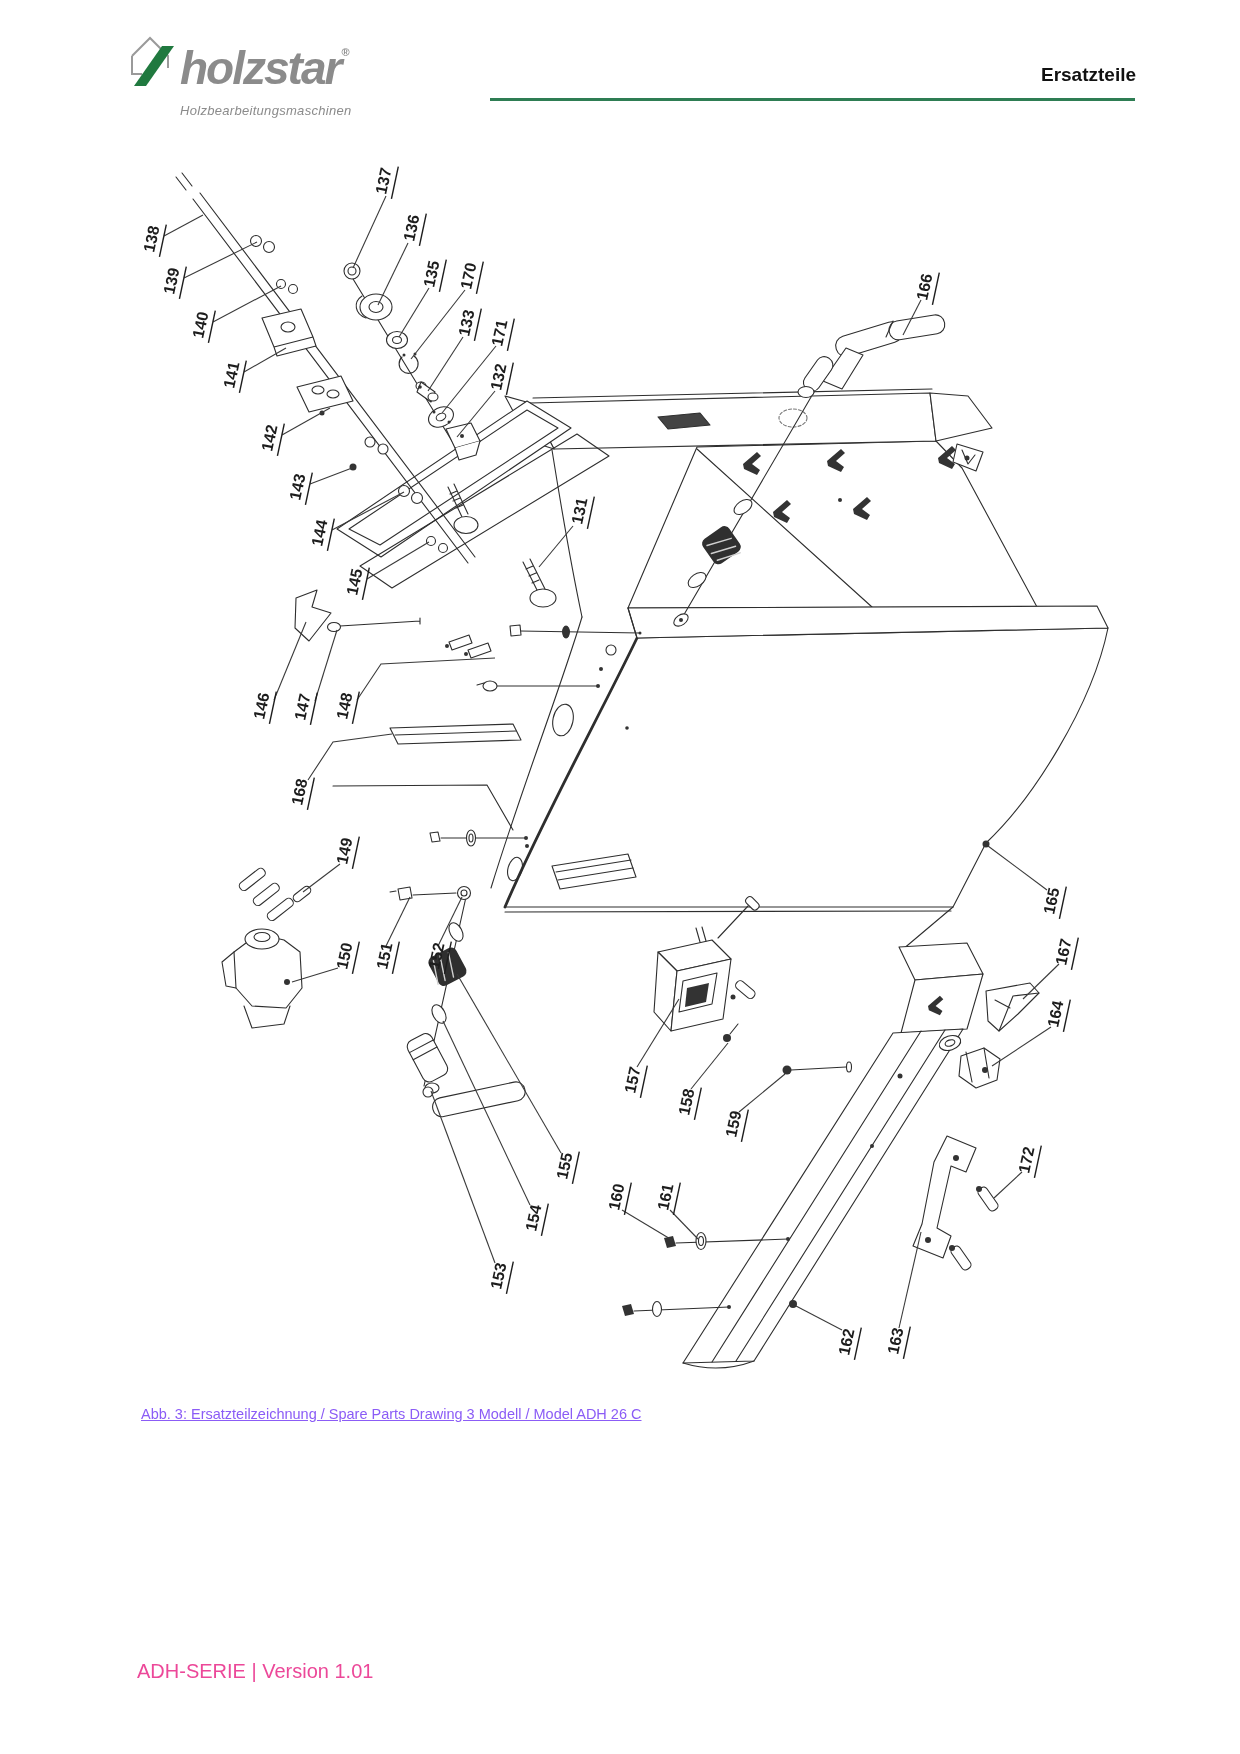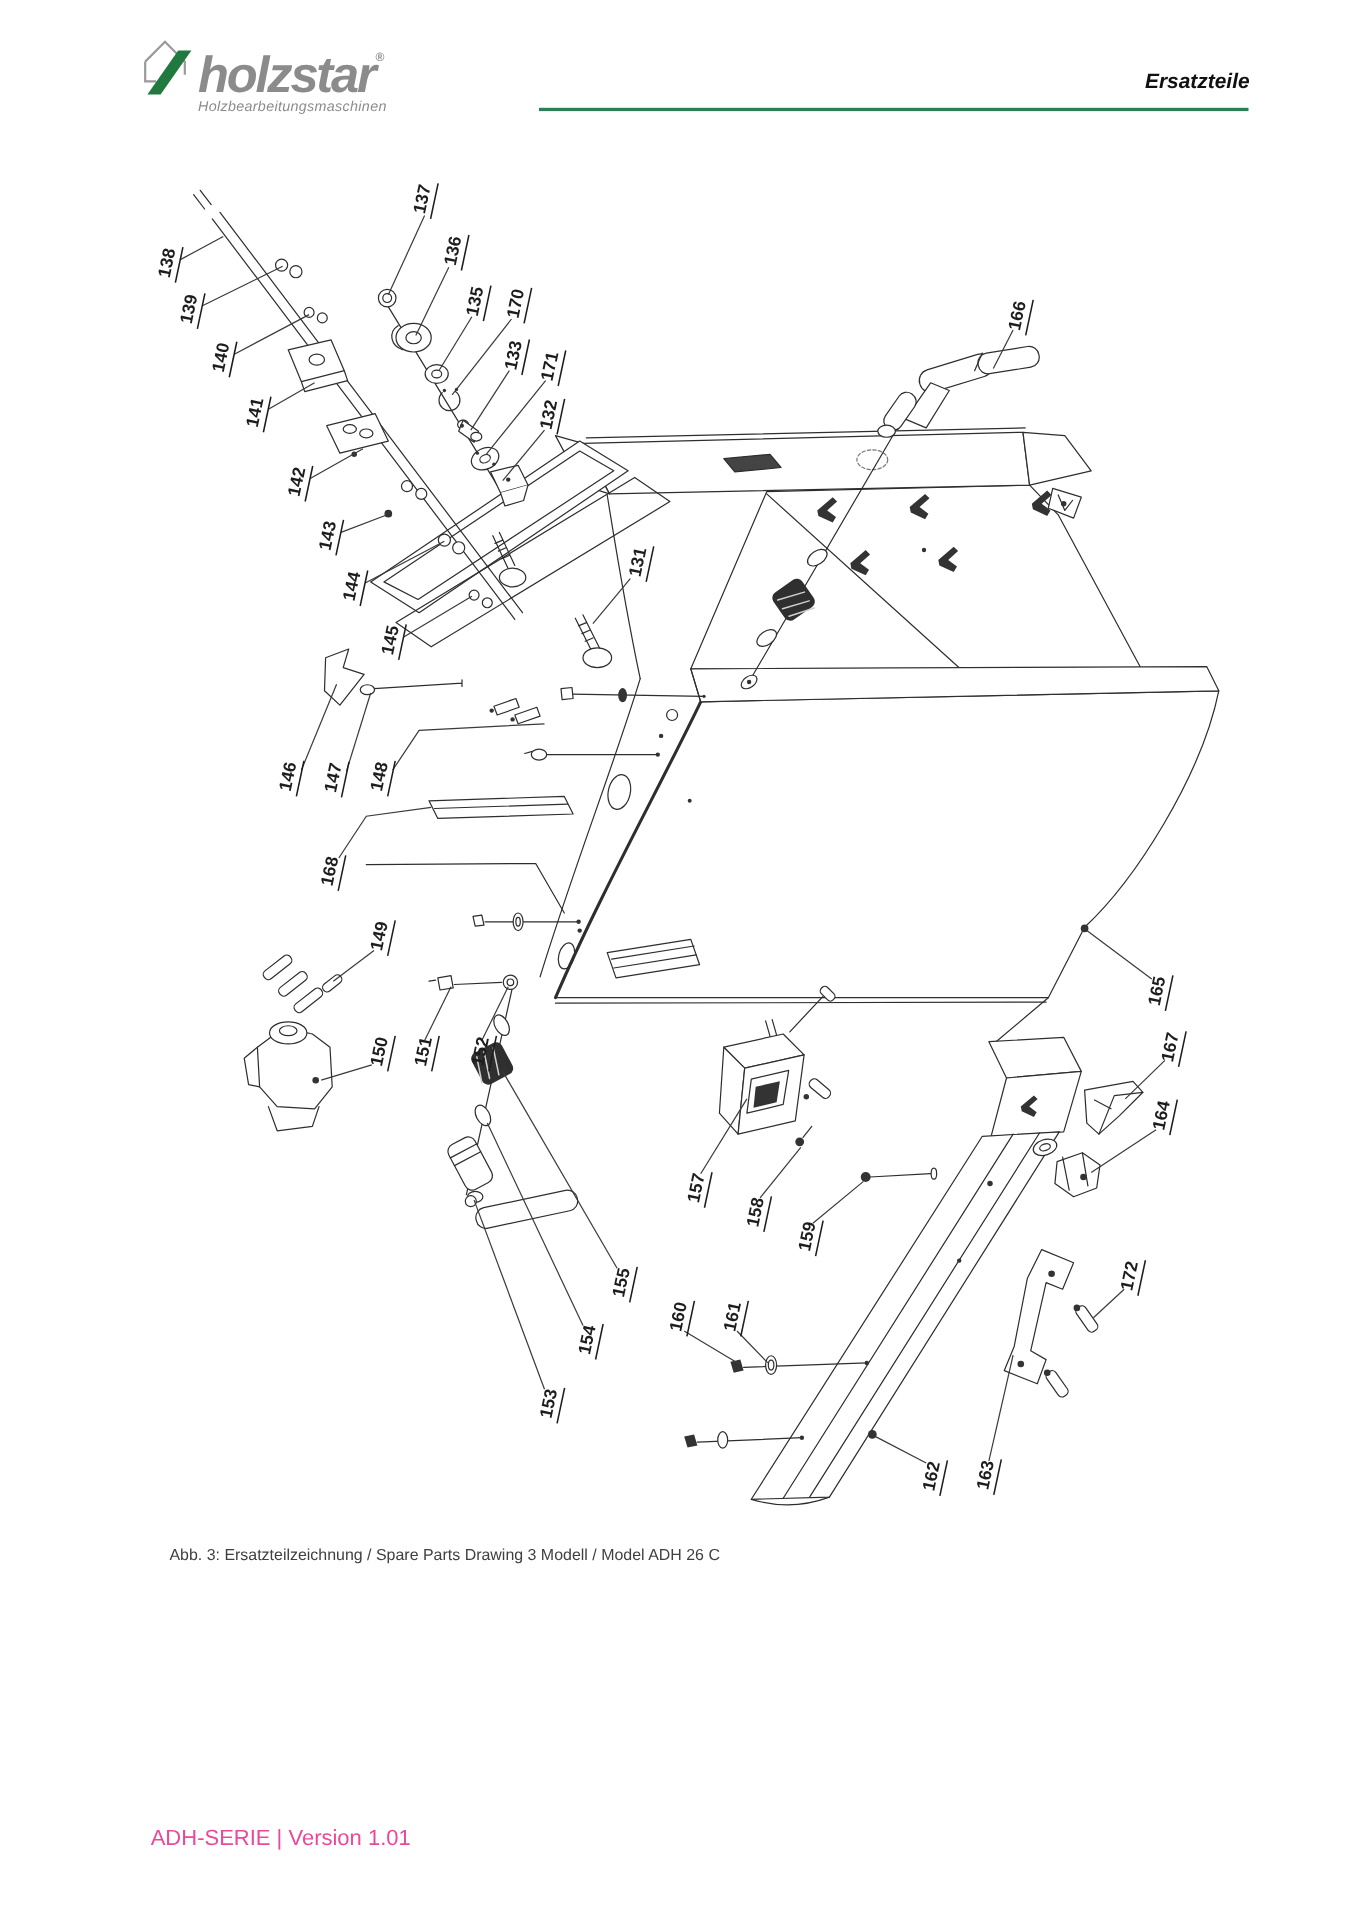--- a/index.html
+++ b/index.html
@@ -5,25 +5,25 @@
   html,body{margin:0;padding:0;background:#e8e8e8;}
   #page{position:relative;width:1240px;height:1754px;background:#ffffff;overflow:hidden;
         font-family:"Liberation Sans","DejaVu Sans",sans-serif;color:#1d1d1d;}
   
   #logo{position:absolute;left:128px;top:34px;width:330px;height:72px;}
   #logo .row{display:flex;align-items:flex-end;}
   #logo svg{display:block;}
   .brand-text{font-style:italic;font-weight:bold;font-size:46px;line-height:40px;
               letter-spacing:-2px;color:#8b8b8b;margin-left:2px;}
   .brand-reg{font-size:11px;color:#8b8b8b;vertical-align:top;font-style:normal;position:relative;top:-16px;left:1px;}
-  .brand-sub{font-style:italic;font-size:13px;color:#8b8b8b;margin-left:52px;margin-top:1px;letter-spacing:0.3px;}
-  #section-title{position:absolute;right:104px;top:64px;font-size:19px;font-weight:bold;color:#111;font-style:italic;}
+  .brand-sub{font-style:italic;font-size:13px;color:#8b8b8b;margin-left:52px;margin-top:15px;letter-spacing:0.3px;}
+  #section-title{position:absolute;right:104px;top:64px;font-size:19px;font-weight:bold;color:#111;}
   #header-rule{position:absolute;left:490px;top:98px;width:645px;height:3px;background:#2e7d53;}
   
-  #caption{position:absolute;left:154px;top:1406px;font-size:14.5px;color:#404040;}
+  #caption{position:absolute;left:141px;top:1406px;font-size:14.5px;color:#8b5cf6;text-decoration:underline;}
   #footer{position:absolute;left:137px;top:1660px;font-size:20px;color:#ec4899;}
   
   #diagram{position:absolute;left:0;top:0;}
   #labels-layer text{font-family:"Liberation Sans","DejaVu Sans",sans-serif;
                      font-size:16px;font-weight:bold;fill:#1d1d1d;}
   #labels-layer line{stroke:#1d1d1d;stroke-width:1.4;}
   #leaders polyline{fill:none;stroke:#3a3a3a;stroke-width:1.1;}
 </style>
 </head>
 <body>

